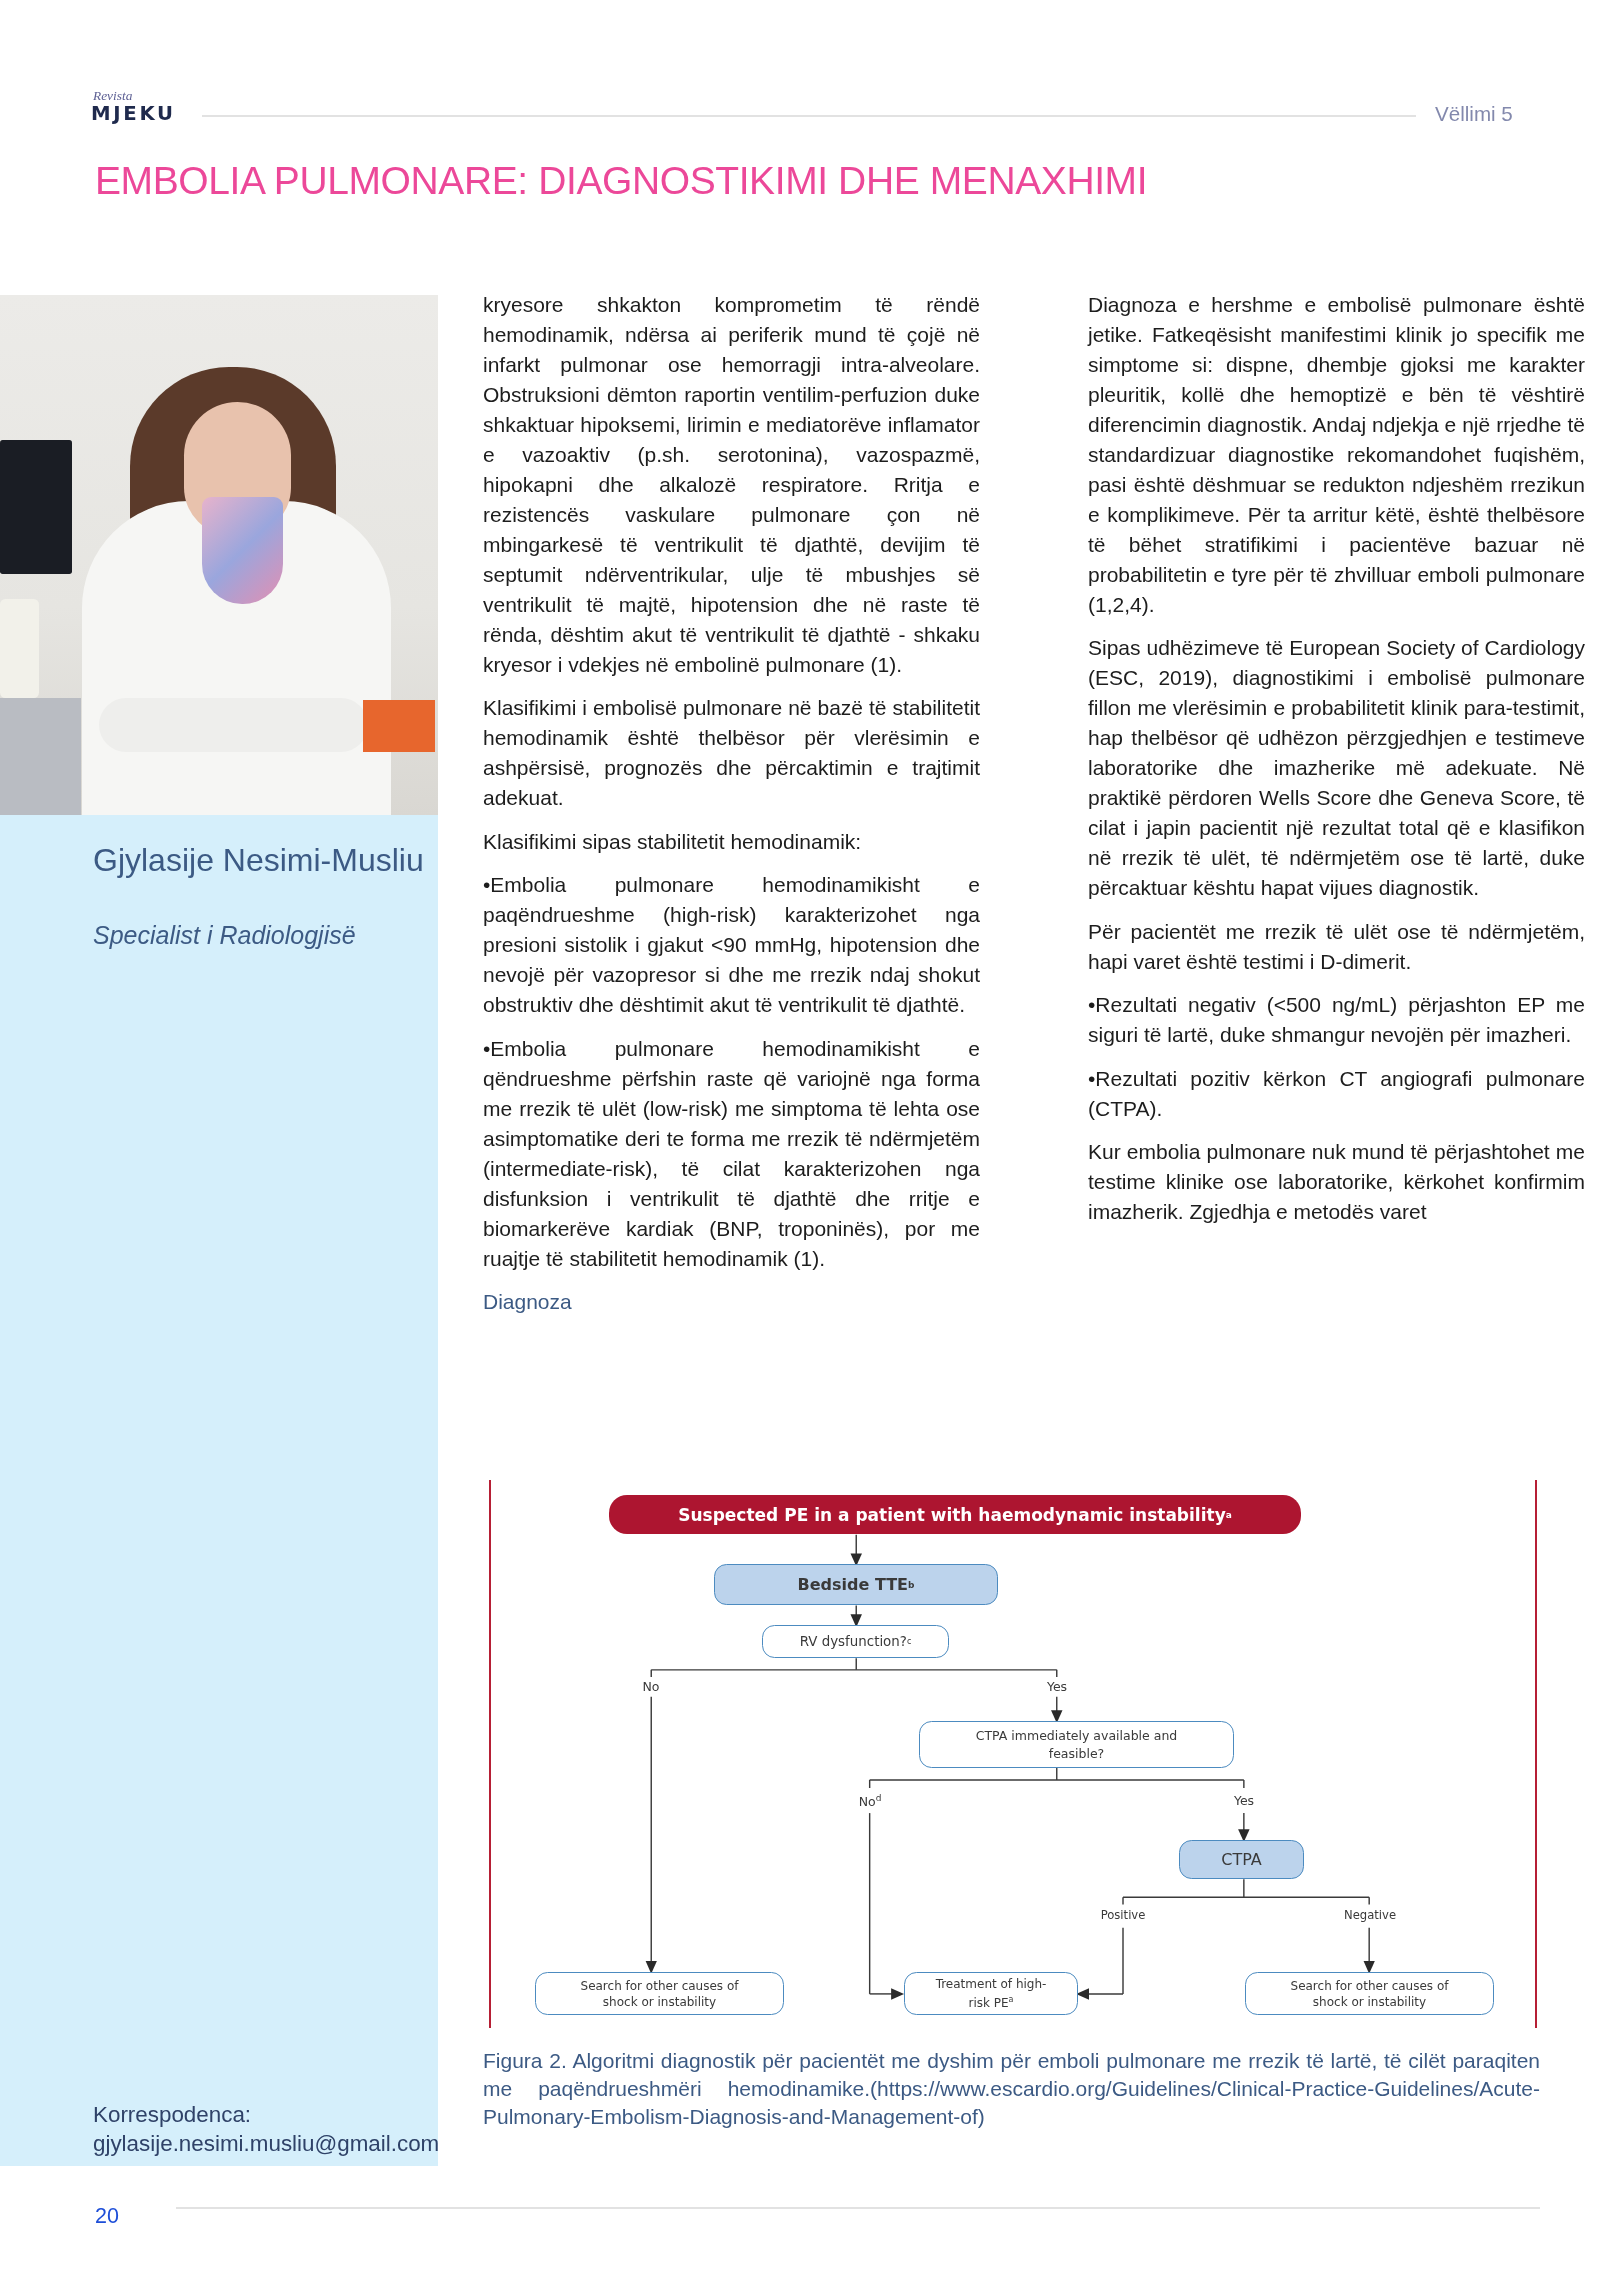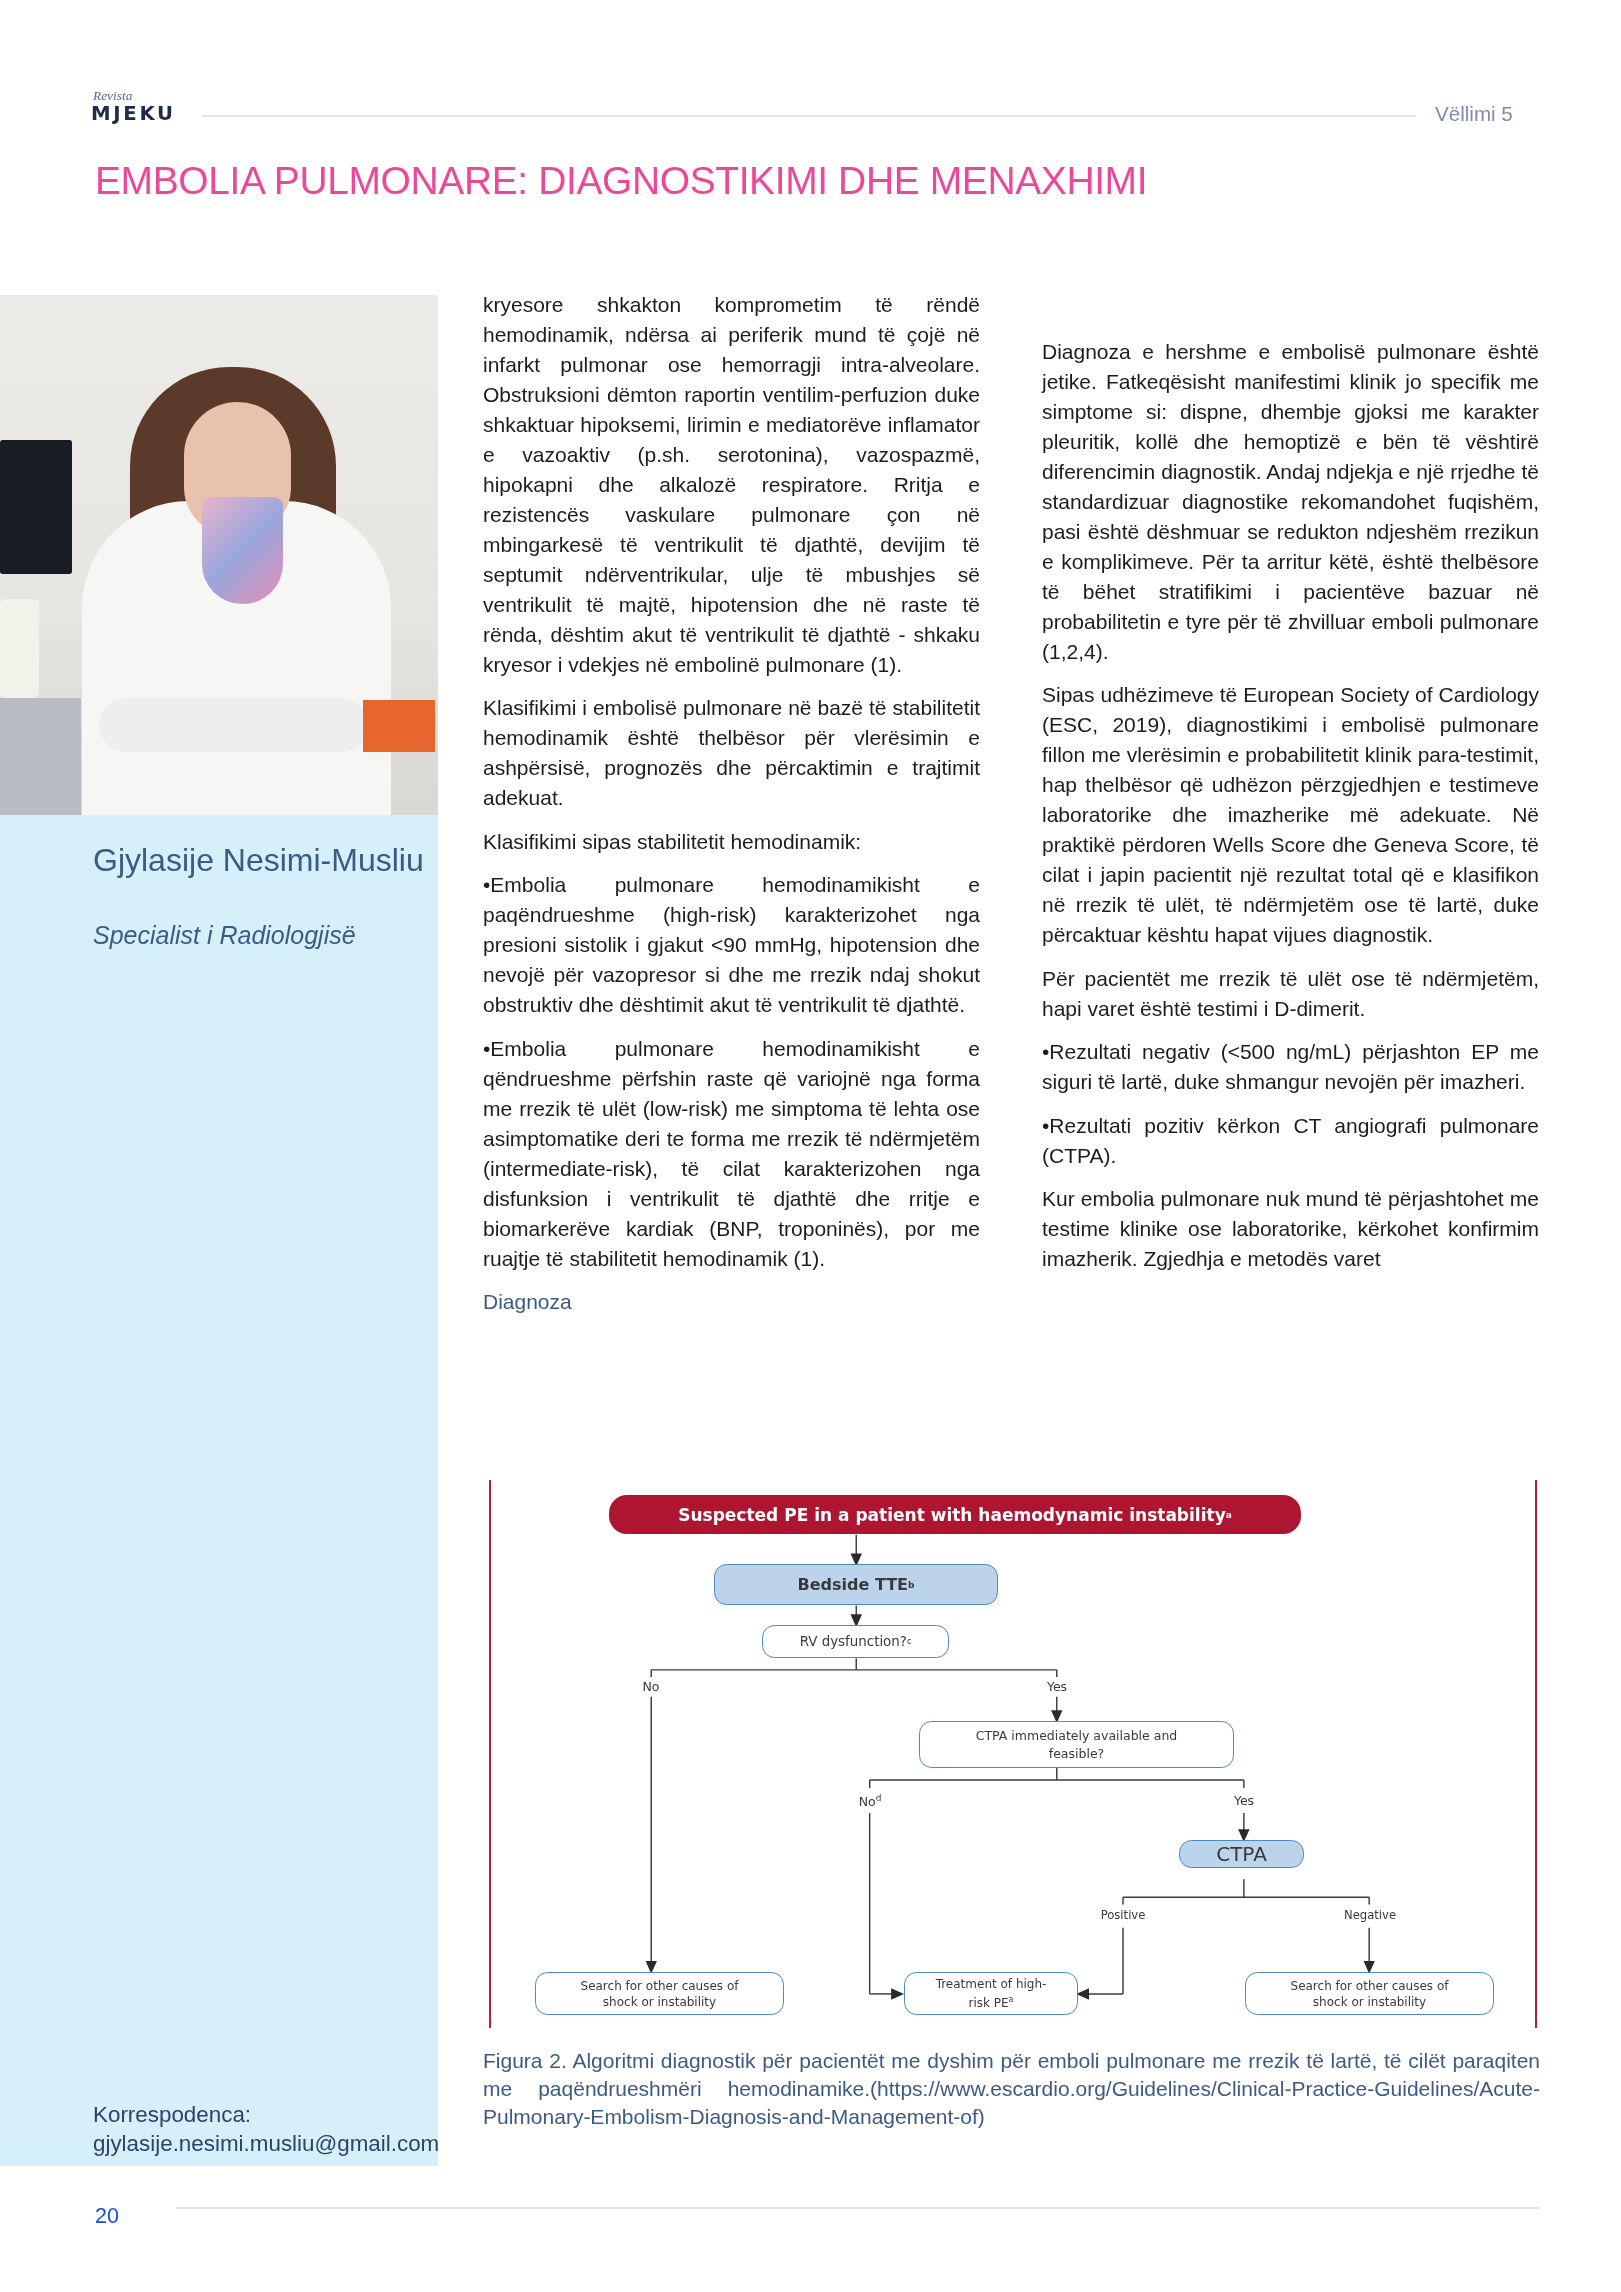--- a/index.html
+++ b/index.html
@@ -34,21 +34,21 @@
   .corr-email { left:93px; top:2131px; font-size:22.4px; color:#2f4268; white-space:nowrap; }
 
   
   .page-num { left:95px; top:2196px; font-size:21.5px; color:#1d4ed8;margin-top:8px; }
   .footer-rule { left:176px; top:2207px; width:1364px; height:1.8px; background:#e2e2e2; }
 
   
   .col { top:290px; width:497px; font-size:21px; line-height:30px; color:#1d1d1d; }
   .col p { margin:0 0 13.4px 0; text-align:justify; }
   .col1 { left:483px; }
-  .col2 { left:1042px;margin-top:47px; }
+  .col2 { left:1088px; }
   .subhead { color:#3c5a84 !important; }
 
   
   .fig-frame { left:489px; top:1480px; width:1048px; height:548px; border-left:2.7px solid #b61f35; border-right:2.7px solid #b61f35; box-sizing:border-box; }
   .fc-node { position:absolute; box-sizing:border-box; display:flex; align-items:center; justify-content:center; text-align:center;
              font-family:"DejaVu Sans", sans-serif; color:#3a3a3a; border:1.8px solid #4c8bc0; border-radius:12.5px; background:#fff; }
   .fc-red { background:#ad1530; border:none; color:#fff; font-weight:bold; font-size:17px; border-radius:18px; }
   .fc-blue { background:#bcd3ec; font-weight:bold; }
   .fc-label { position:absolute; font-family:"DejaVu Sans", sans-serif; font-size:12.5px; color:#3a3a3a; transform:translateX(-50%); }
   .fc-svg { position:absolute; left:0; top:0; }
@@ -159,21 +159,21 @@
   <div class="fc-label" style="left:566px;top:199px;">Yes</div>
 
   <div class="fc-node" style="left:428px;top:241px;width:315px;height:47px;font-size:12.5px;padding:0 52px;line-height:18px;">
     <span>CTPA immediately available and feasible?</span>
   </div>
   <div class="fc-label" style="left:379px;top:313px;">
     <span>No</span><sup style="font-size:9px">d</sup>
   </div>
   <div class="fc-label" style="left:753px;top:313px;">Yes</div>
 
-  <div class="fc-node fc-blue" style="left:688px;top:360px;width:125px;height:28px;font-size:20px;font-weight:normal;">
+  <div class="fc-node fc-blue" style="left:688px;top:360px;width:125px;height:39px;font-size:16px;font-weight:normal;">
     <span>CTPA</span>
   </div>
   <div class="fc-label" style="left:632px;top:428px;font-size:11.6px;">Positive</div>
   <div class="fc-label" style="left:879px;top:428px;font-size:11.6px;">Negative</div>
 
   <div class="fc-node" style="left:44px;top:492px;width:249px;height:43px;font-size:12px;padding:0 36px;line-height:16px;">
     <span>Search for other causes of shock or instability</span>
   </div>
   <div class="fc-node" style="left:413px;top:492px;width:174px;height:43px;font-size:12px;padding:0 27px;line-height:16px;">
     <span><span>Treatment of high-risk PE</span><sup style="font-size:8px">a</sup></span>

